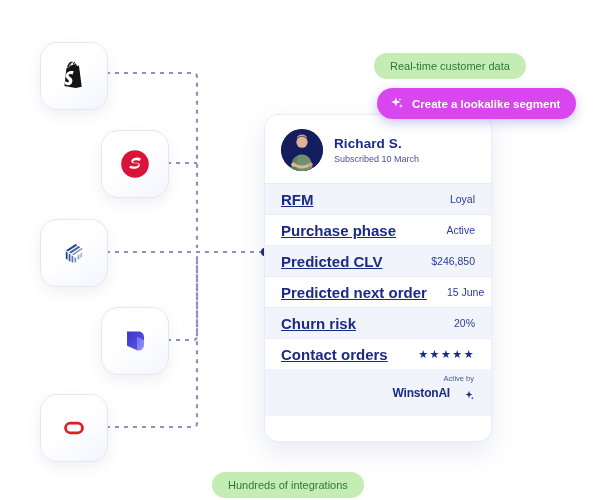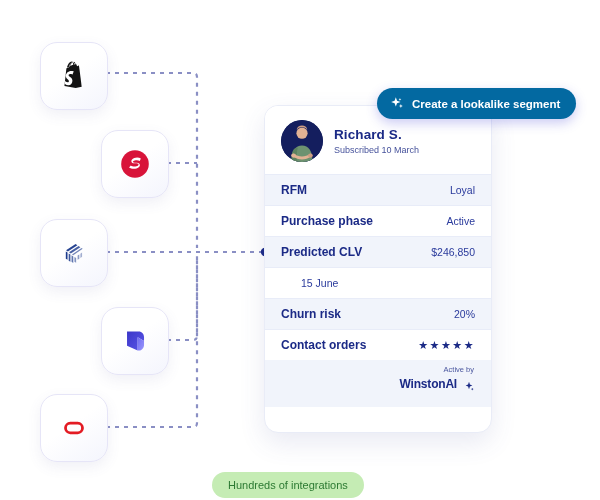--- a/index.html
+++ b/index.html
@@ -47,21 +47,21 @@
   .tile-icon {
     width: 34px;
     height: 34px;
     display: block;
   }
 
   
   #customer-card {
     position: absolute;
     left: 264px;
-    top: 105px;
+    top: 114px;
     width: 226px;
     height: 326px;
     background: #ffffff;
     border-radius: 14px;
     border: 1px solid #e9ecf7;
     box-shadow: 0 10px 26px rgba(70, 80, 160, 0.12);
     overflow: hidden;
   }
 
   .card-header {
@@ -101,24 +101,25 @@
     align-items: center;
     justify-content: space-between;
     height: 31px;
     padding: 0 16px;
     border-top: 1px solid #e8ecf8;
     box-sizing: border-box;
   }
   .row.shade { background: #f1f4fb; }
   .row.plain { background: #ffffff; }
   .row-label {
-    font-size: 12px;
+    font-size: 15px;
     font-weight: bold;
     color: #1b2a86;
     white-space: nowrap;
+    text-decoration: underline;
   }
   .row-value {
     font-size: 10.5px;
     color: #2a3a9c;
     white-space: nowrap;
     padding-left: 20px;
   }
   .stars {
     color: #1b2a86;
     font-size: 11px;
@@ -138,39 +139,39 @@
     line-height: 1.2;
   }
   .brand {
     font-size: 12px;
     font-weight: bold;
     color: #1b2a86;
     letter-spacing: -.2px;
     margin-top: 1px;
     display: inline-flex;
     align-items: flex-end;
-    gap: 7px;
+    gap: 14px;
   }
 
   
   .pill {
     position: absolute;
     display: inline-flex;
     align-items: center;
     border-radius: 999px;
     white-space: nowrap;
   }
   .pill-green {
     background: #c5ecb4;
     color: #2c7a32;
     font-size: 11px;
     padding: 7px 16px;
   }
   .pill-blue {
-    background: #0369a1;
+    background: #d946ef;
     color: #ffffff;
     font-size: 11.5px;
     font-weight: bold;
     padding: 8px 16px 8px 13px;
     gap: 7px;
     box-shadow: 0 4px 12px rgba(63, 63, 212, .28);
   }
 
   #pill-realtime { left: 374px; top: 53px; }
   #pill-lookalike { left: 377px; top: 88px; }
@@ -287,20 +288,21 @@
         </div>
         <div class="row plain">
           <span class="row-label">Purchase phase</span>
           <span class="row-value">Active</span>
         </div>
         <div class="row shade">
           <span class="row-label">Predicted CLV</span>
           <span class="row-value">$246,850</span>
         </div>
         <div class="row plain">
+          <span class="row-label">Predicted next order</span>
           <span class="row-value">15 June</span>
         </div>
         <div class="row shade">
           <span class="row-label">Churn risk</span>
           <span class="row-value">20%</span>
         </div>
         <div class="row plain">
           <span class="row-label">Contact orders</span>
           <span class="row-value stars">★★★★★</span>
         </div>
@@ -311,20 +313,23 @@
       <div class="brand">
         <span>WinstonAI</span>
         <svg width="10" height="10" viewBox="0 0 12 12">
           <path d="M6 1 L7.1 4.2 L10 5.4 L7.1 6.6 L6 9.8 L4.9 6.6 L2 5.4 L4.9 4.2 Z" fill="#1b2a86"></path>
           <path d="M9.9 8 L10.4 9.2 L11.6 9.7 L10.4 10.2 L9.9 11.4 L9.4 10.2 L8.2 9.7 L9.4 9.2 Z" fill="#1b2a86"></path>
         </svg>
       </div>
     </div>
   </div>
 
+  <div class="pill pill-green" id="pill-realtime">
+    <span>Real-time customer data</span>
+  </div>
 
   <div class="pill pill-blue" id="pill-lookalike">
     <svg width="15" height="15" viewBox="0 0 16 16">
       <path d="M6.2 1.3 L7.5 5 L11.2 6.3 L7.5 7.6 L6.2 11.3 L4.9 7.6 L1.2 6.3 L4.9 5 Z" fill="#ffffff"></path>
       <path d="M11.6 8.6 L12.2 10.1 L13.7 10.7 L12.2 11.3 L11.6 12.8 L11 11.3 L9.5 10.7 L11 10.1 Z" fill="#ffffff"></path>
       <path d="M10.6 2.2 L11 3.3 L12.1 3.7 L11 4.1 L10.6 5.2 L10.2 4.1 L9.1 3.7 L10.2 3.3 Z" fill="#ffffff"></path>
     </svg>
     <span>Create a lookalike segment</span>
   </div>
 

